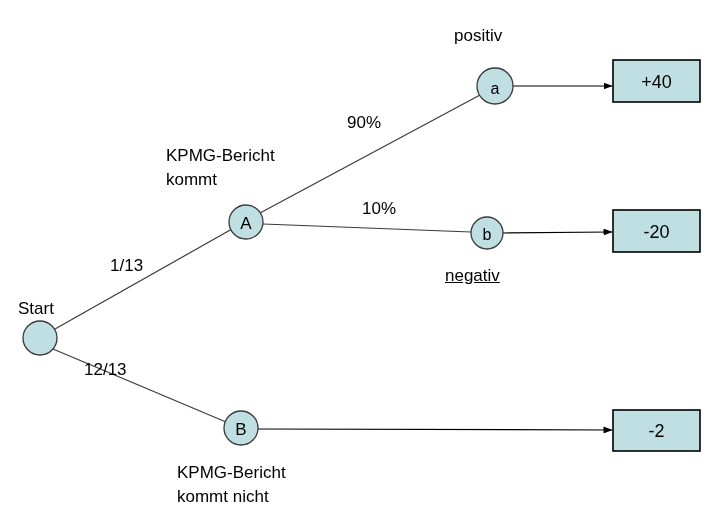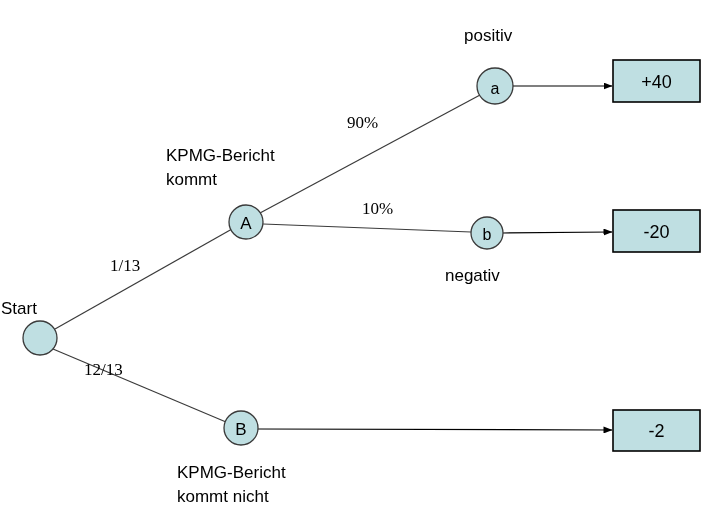--- a/index.html
+++ b/index.html
@@ -49,21 +49,21 @@
   .caption-text {
     position: absolute;
     font-family: "Liberation Sans", sans-serif;
     font-size: 17px;
     color: #000000;
     line-height: 24px;
     white-space: pre;
   }
   .edge-weight {
     position: absolute;
-    font-family: Liberation Serif, serif;
+    font-family: Liberation Sans, sans-serif;
     font-size: 17px;
     color: #000000;
     white-space: pre;
   }
 </style>
 </head>
 <body>
 
 <div id="diagram-canvas">
 
@@ -127,31 +127,31 @@
         <text class="node-label-small" x="495" y="88">a</text>
       </g>
 
       <g>
         <circle cx="487" cy="233" r="16" fill="#bfdfe2" stroke="#3a3a3a" stroke-width="1.3"></circle>
         <text class="node-label-small" x="487" y="234">b</text>
       </g>
     </g>
   </svg>
 
-  <div class="caption-text" style="left:1px; top:297px;">Start</div>
+  <div class="caption-text" style="left:18px; top:297px;">Start</div>
 
   <div class="caption-text" style="left:166px; top:144px;">KPMG-Bericht
 kommt</div>
 
   <div class="caption-text" style="left:177px; top:461px;">KPMG-Bericht
 kommt nicht</div>
 
-  <div class="caption-text" style="left:464px; top:24px;">positiv</div>
+  <div class="caption-text" style="left:454px; top:24px;">positiv</div>
 
-  <div class="caption-text" style="left:445px; top:264px;">negativ</div>
+  <div class="caption-text" style="left:445px; top:264px;text-decoration:underline;">negativ</div>
 
   <div class="edge-weight" style="left:100px; top:256px;margin-left:10px;">1/13</div>
 
   <div class="edge-weight" style="left:84px; top:360px;">12/13</div>
 
   <div class="edge-weight" style="left:347px; top:113px;">90%</div>
 
   <div class="edge-weight" style="left:345px; top:199px;margin-left:17px;">10%</div>
 
 </div>

